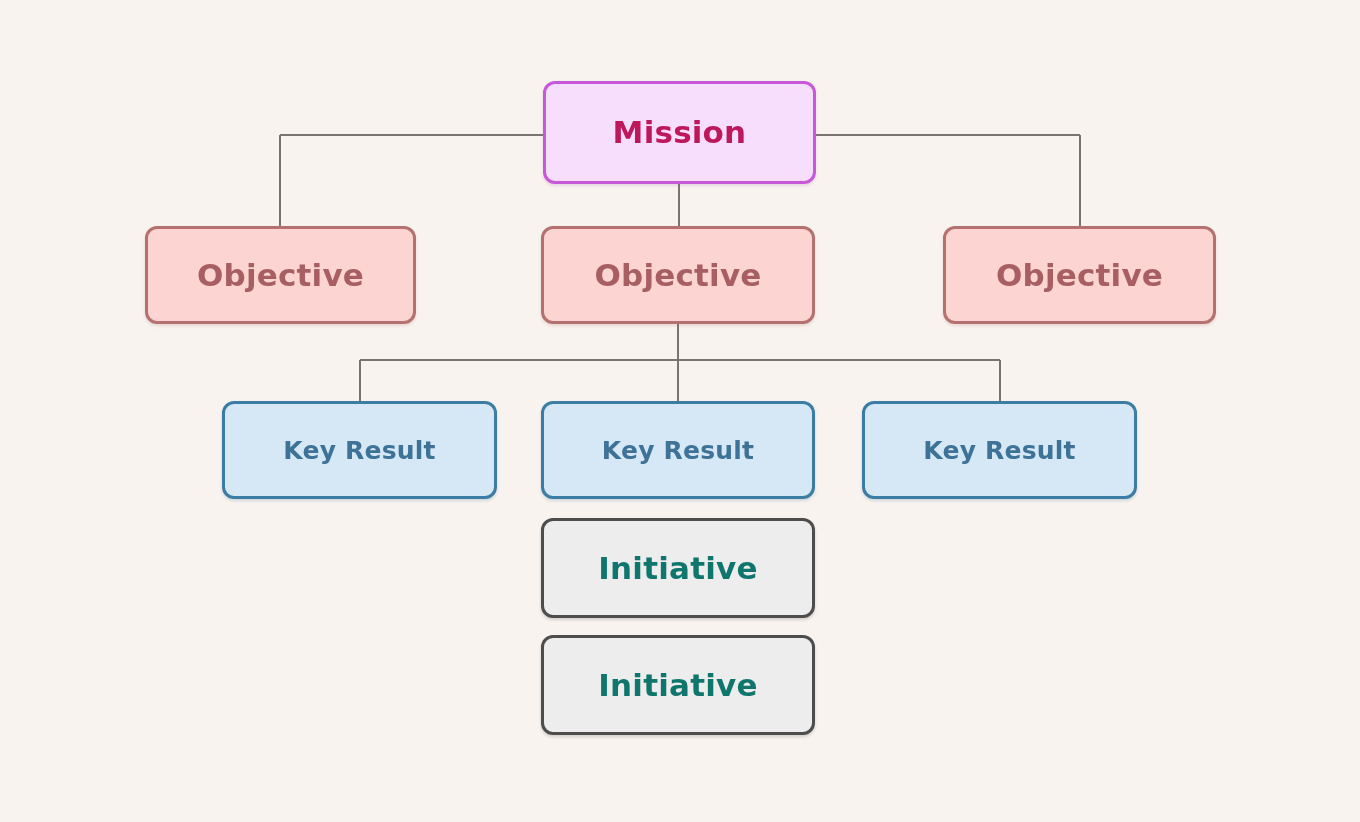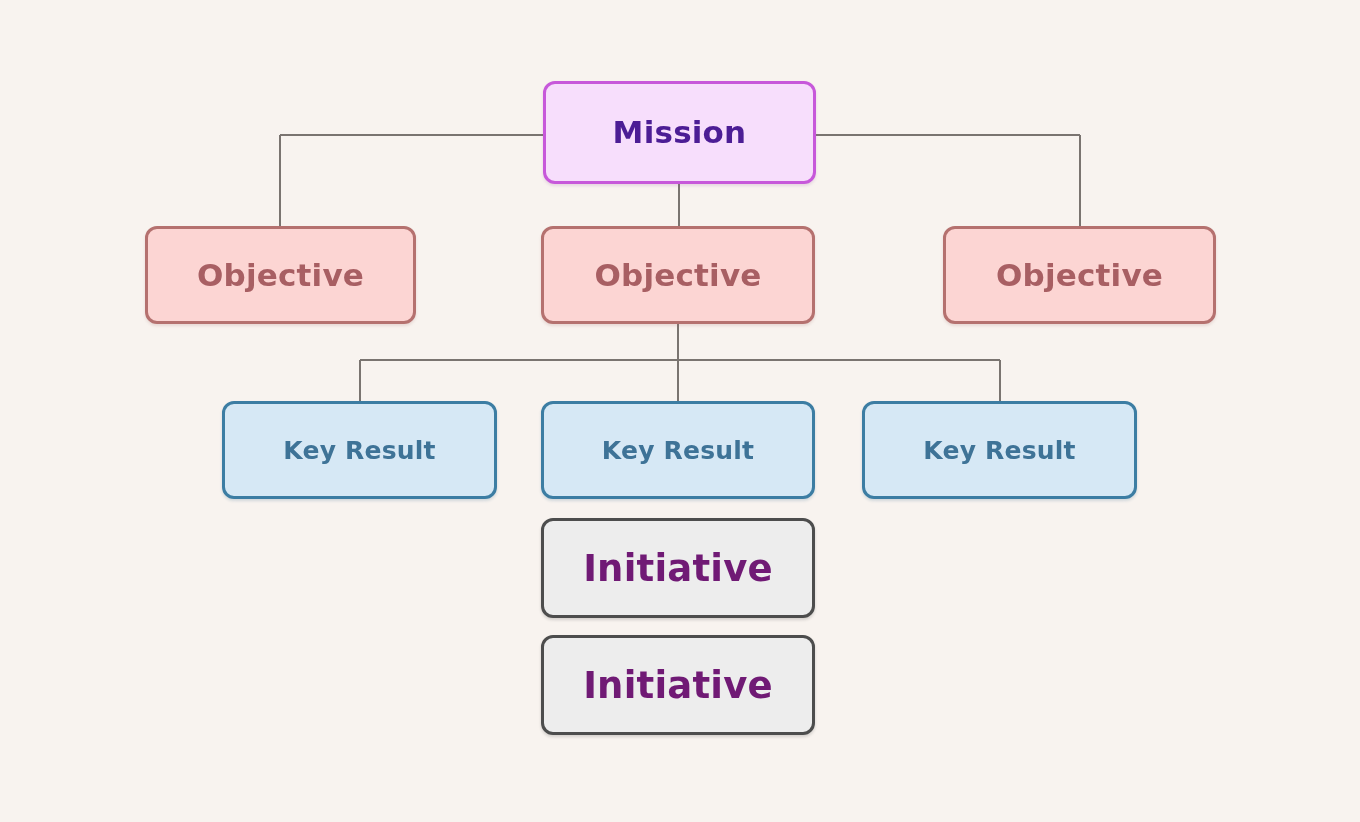--- a/index.html
+++ b/index.html
@@ -53,21 +53,21 @@
     white-space: nowrap;
   }
 
   
   .node.mission {
     background: #f7defc;
     border-color: #c758da;
     box-shadow: 0 2px 3px rgba(150, 90, 160, 0.18);
   }
   .node.mission .node-label {
-    color: #4c1d95;
+    color: #be185d;
     font-size: 31px;
   }
 
   
   .node.objective {
     background: #fcd5d3;
     border-color: #b5716f;
     box-shadow: 0 2px 3px rgba(160, 100, 100, 0.18);
   }
   .node.objective .node-label {
@@ -86,22 +86,22 @@
     font-size: 25px;
   }
 
   
   .node.initiative {
     background: #ededed;
     border-color: #4d4d4d;
     box-shadow: 0 2px 3px rgba(70, 70, 70, 0.2);
   }
   .node.initiative .node-label {
-    color: #701a75;
-    font-size: 37px;
+    color: #0f766e;
+    font-size: 31px;
   }
 </style>
 </head>
 <body>
 
 <div id="diagram">
 
   <svg id="connectors" viewBox="0 0 1360 822" width="1360" height="822" aria-hidden="true">
     <g fill="none" stroke="#7a7470" stroke-width="2" shape-rendering="crispEdges">
 

